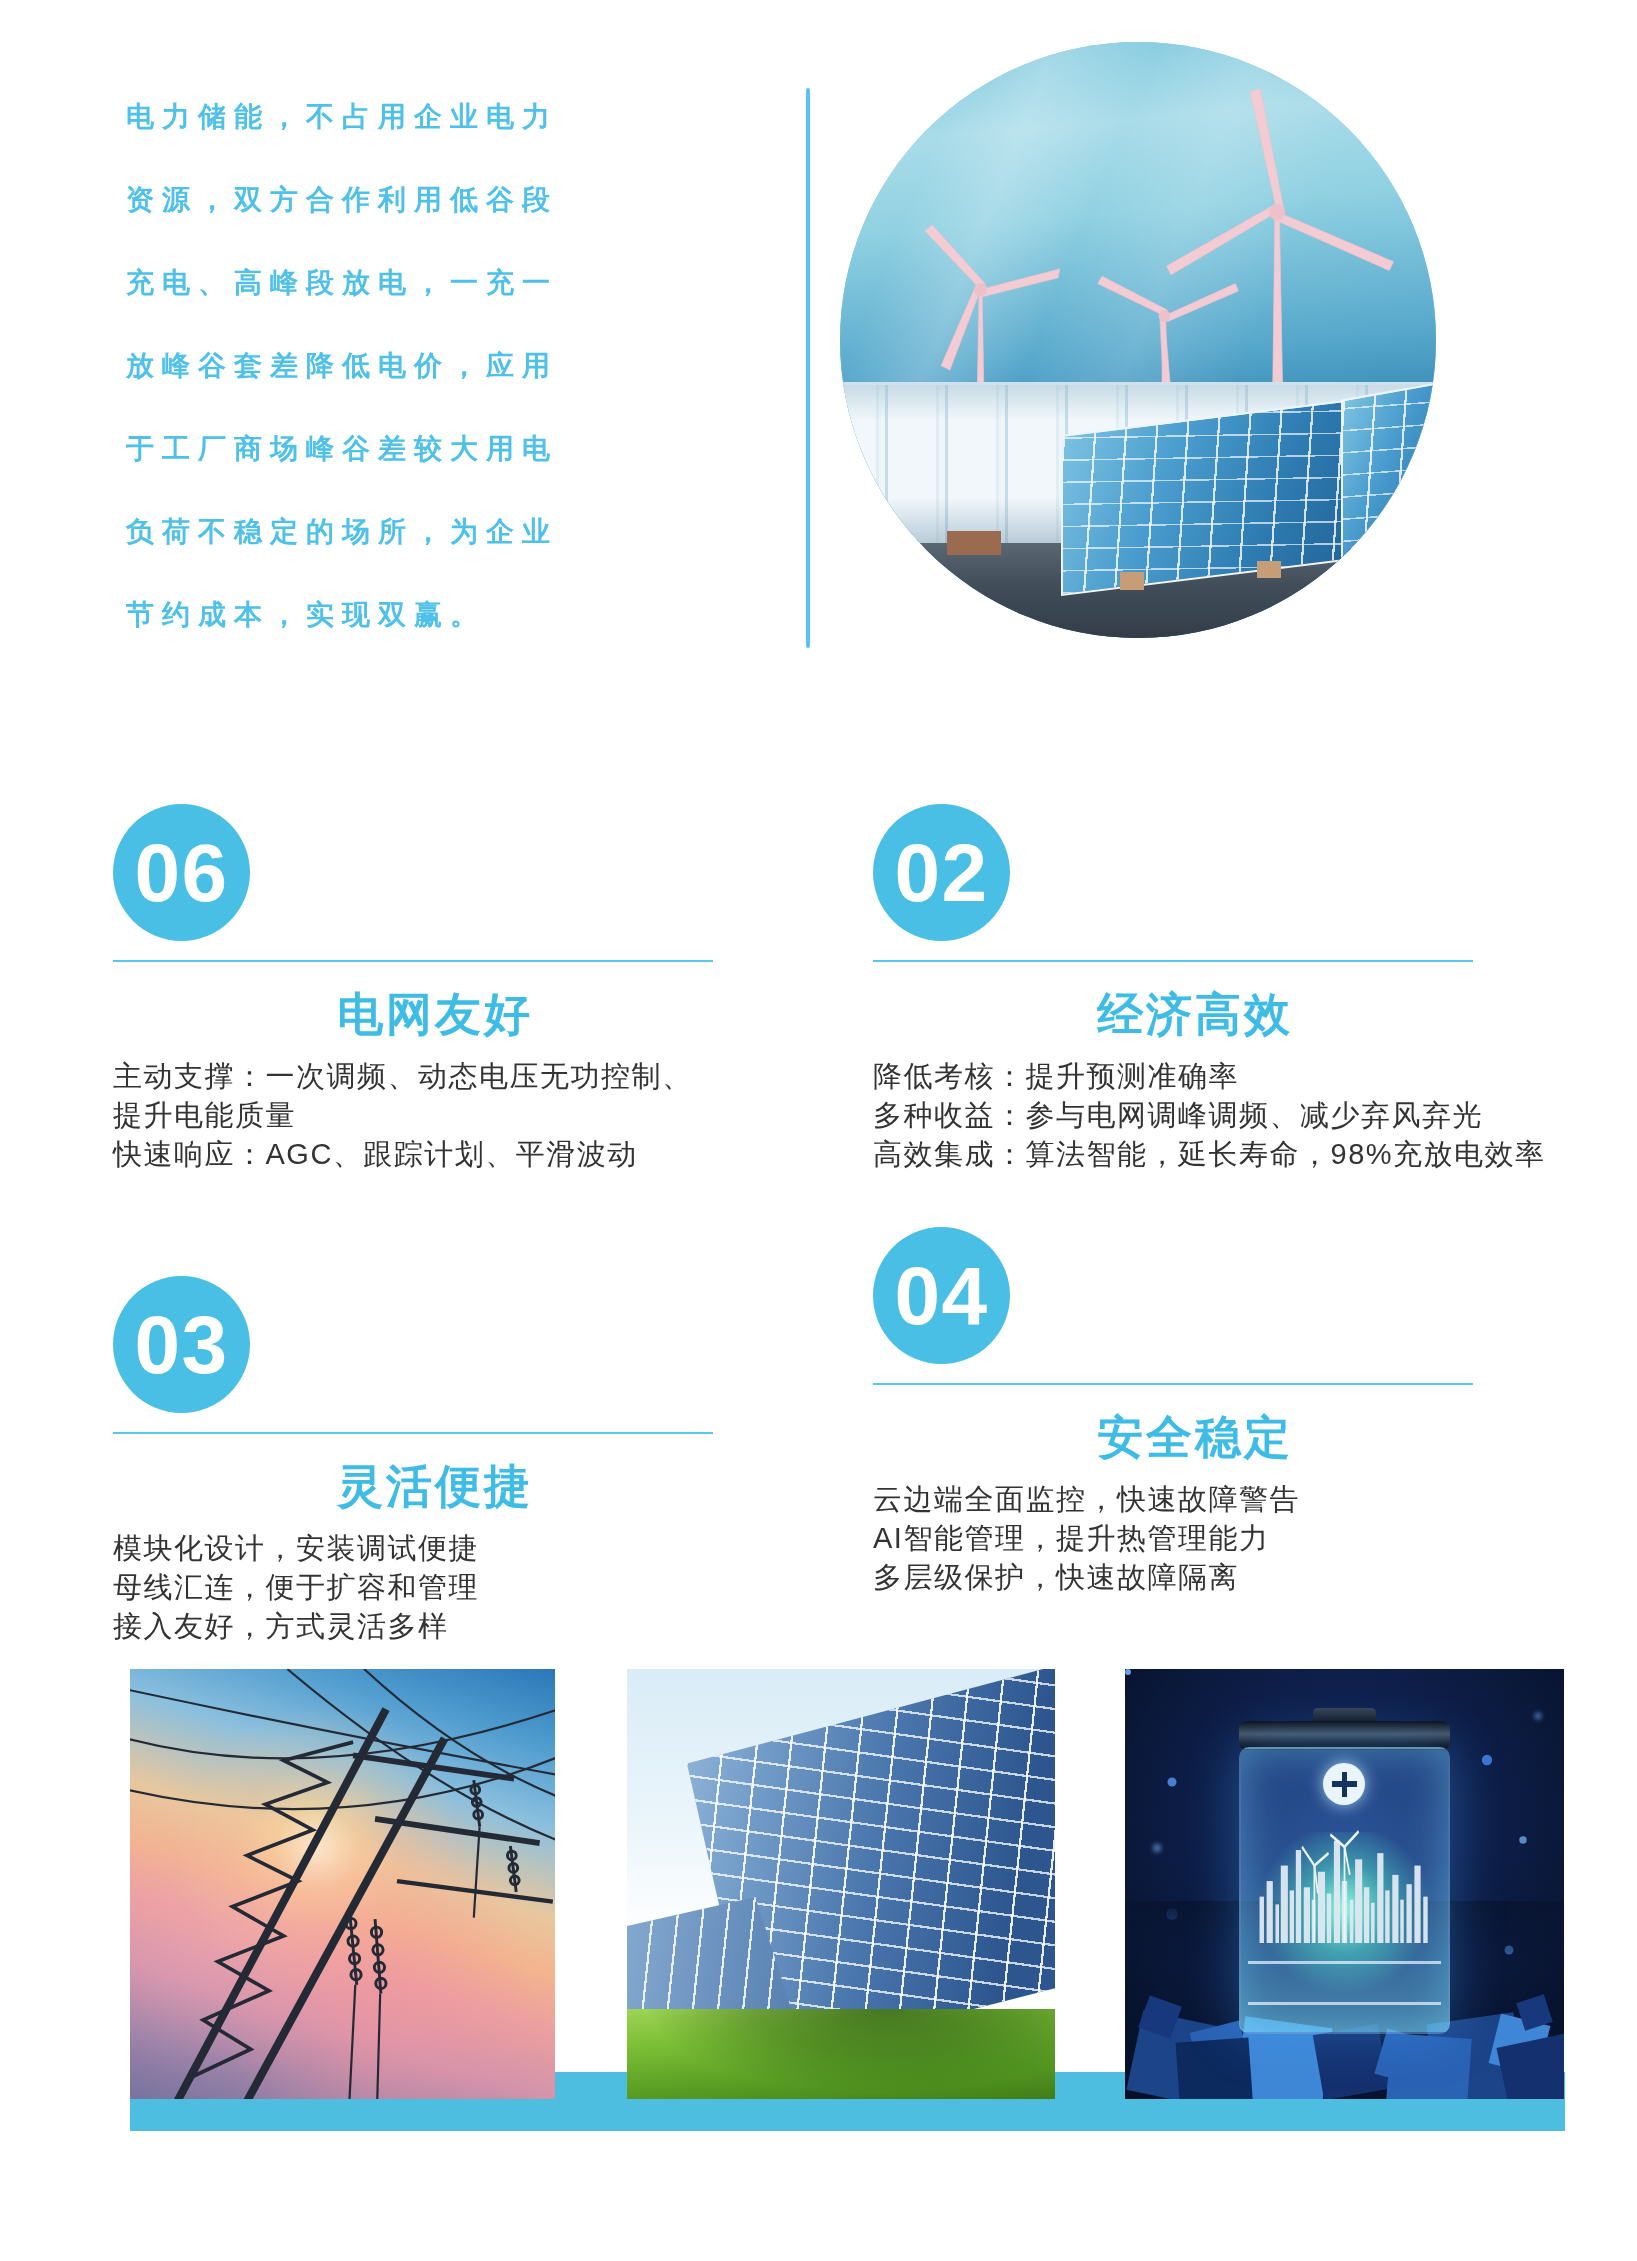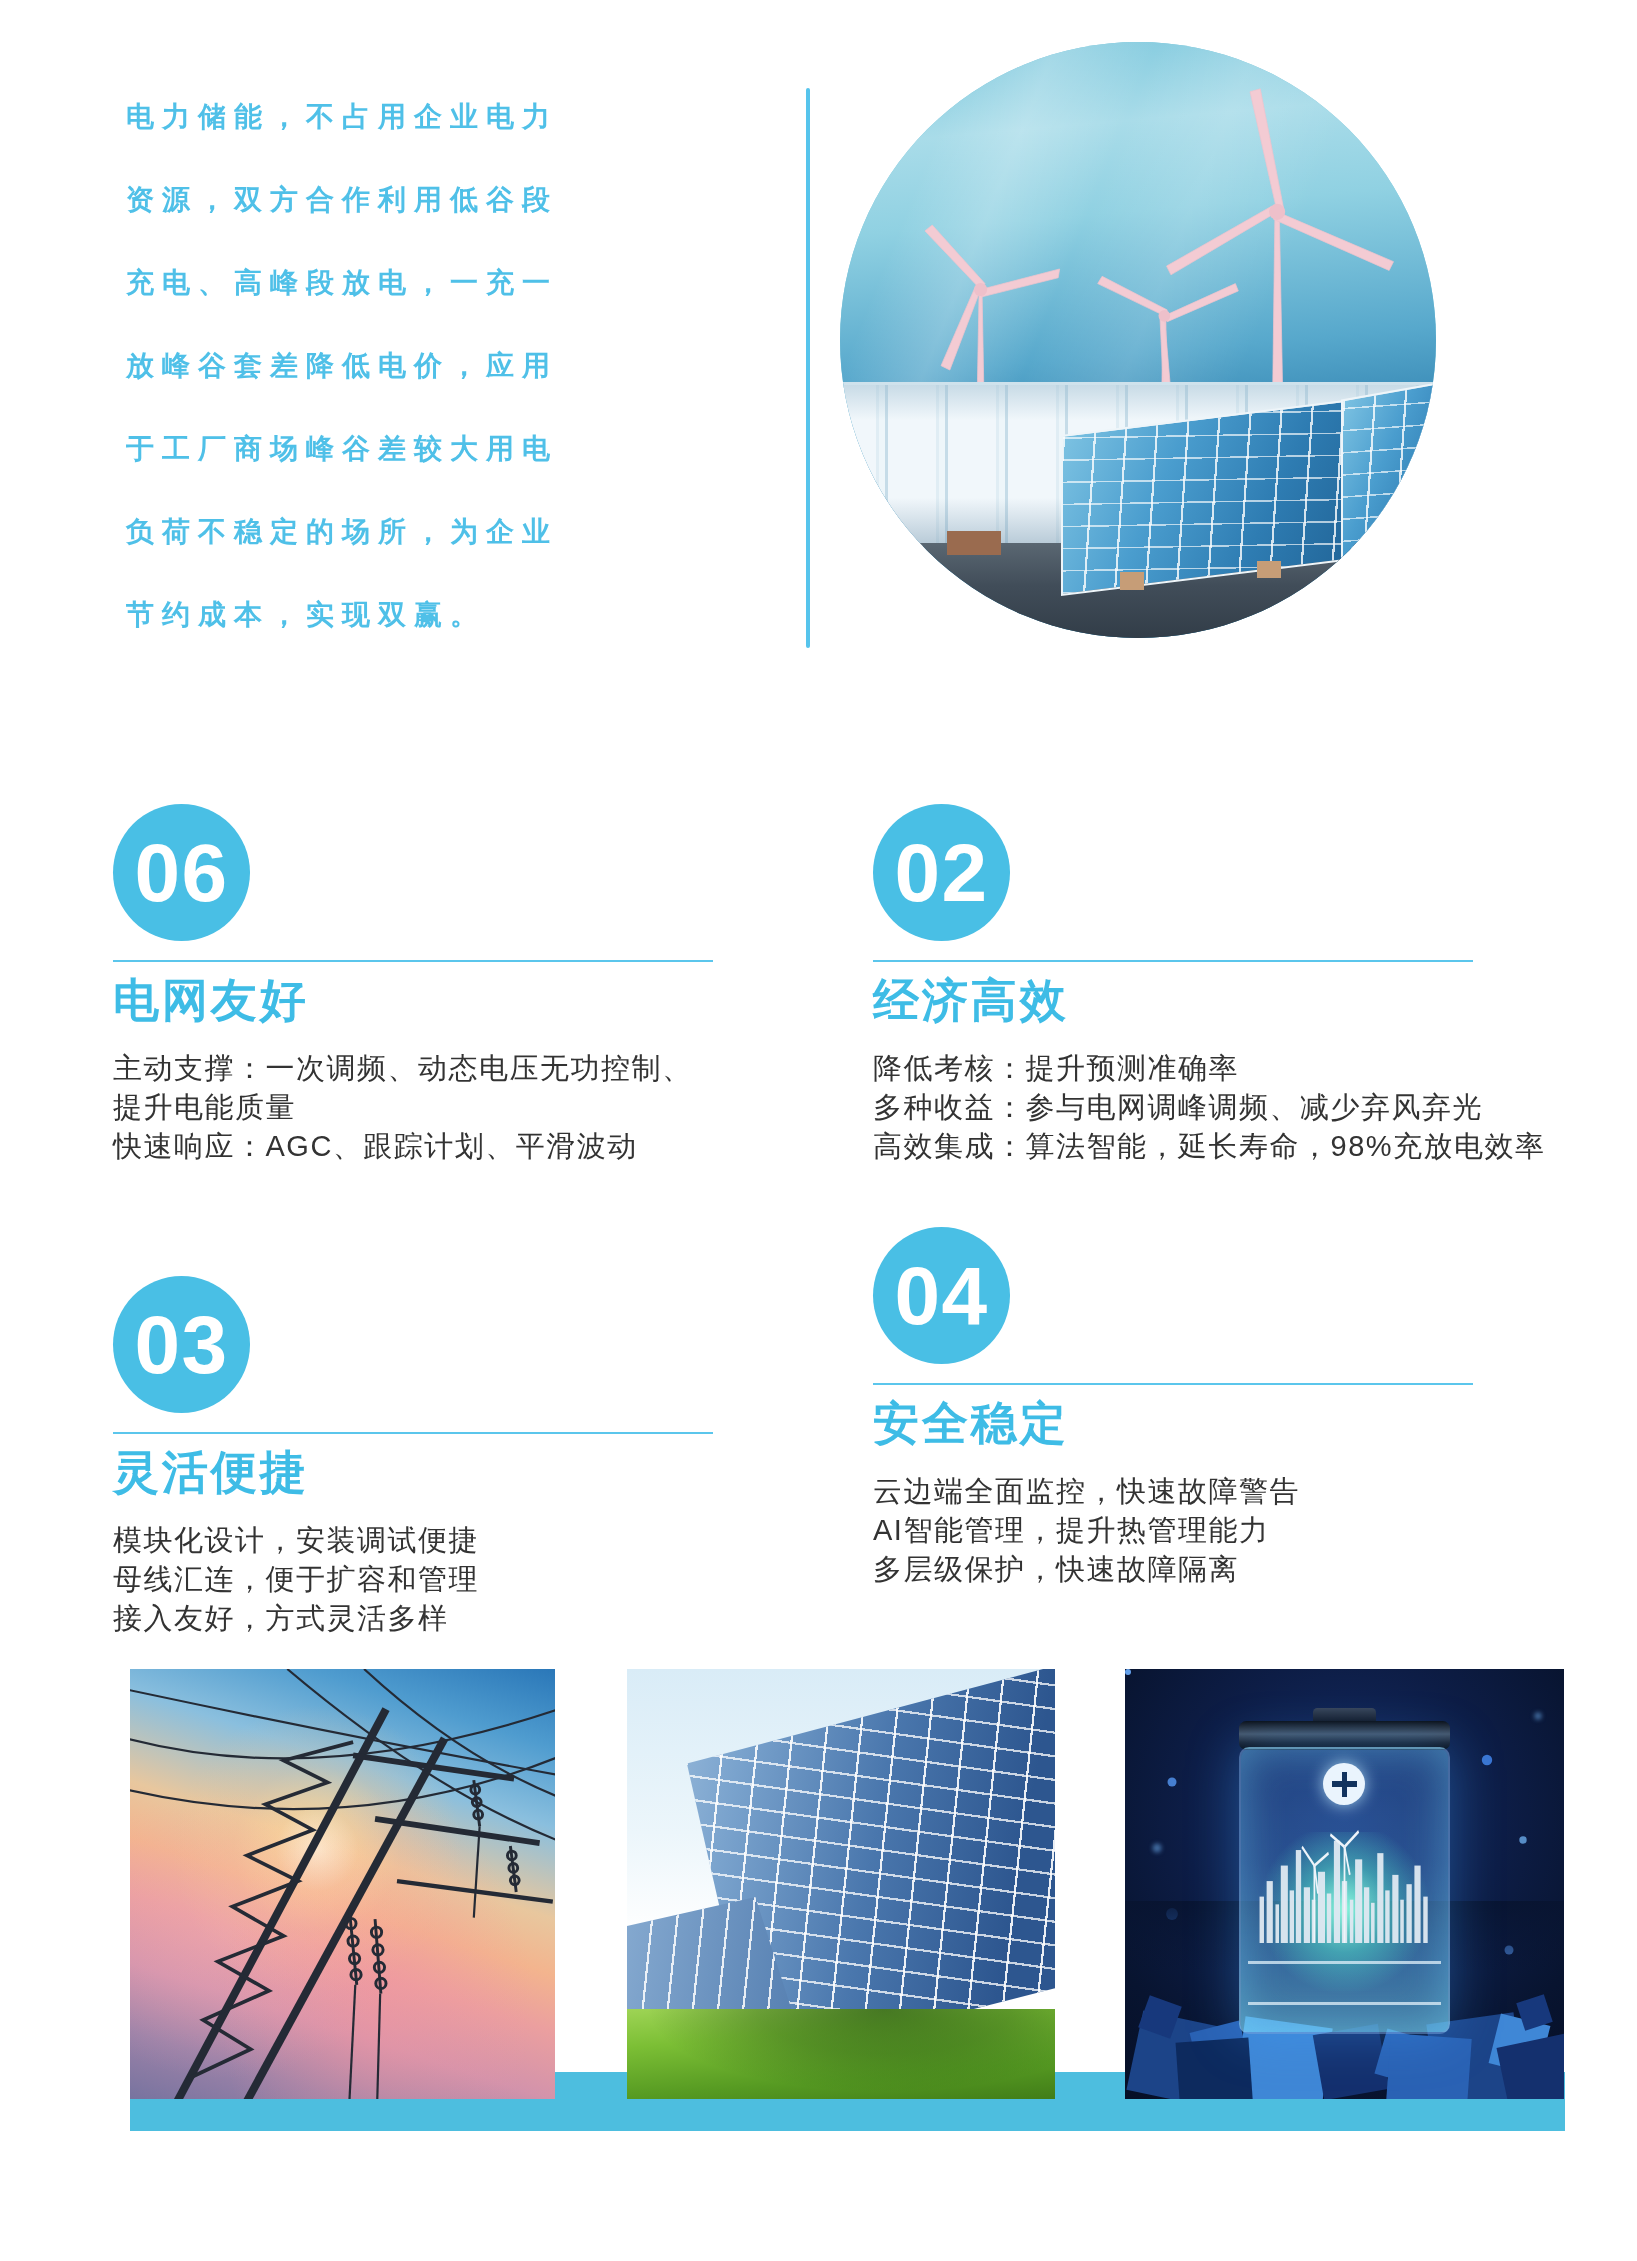--- a/index.html
+++ b/index.html
@@ -55,24 +55,24 @@
   .feature{position:absolute;width:644px;}
   .f1{left:113px;top:804px;} .f2{left:873px;top:804px;}
   .f3{left:113px;top:1276px;} .f4{left:873px;top:1227px;}
   .badge{
     width:137px;height:137px;border-radius:50%;background:#49BFE5;
     display:flex;align-items:center;justify-content:center;
     color:#ffffff;font-size:82px;font-weight:bold;letter-spacing:1.5px;
   }
   .rule{margin-top:19px;width:600px;height:2.2px;background:#5BC6EC;}
   .feature h2{
-    margin:13px 0 0 0;color:#3EBCE6;font-size:46px;font-weight:bold;
-    letter-spacing:2.9px;line-height:51px;
-  }
-  .feature .body{margin-top:23px;}
+    margin:27px 0 0 0;color:#3EBCE6;font-size:46px;font-weight:bold;
+    letter-spacing:2.9px;line-height:51px;text-align:center;
+  }
+  .feature .body{margin-top:17px;}
   .feature .body p{
     margin:0;color:#333333;font-size:29px;line-height:39px;letter-spacing:1.5px;
     white-space:nowrap;
   }
 
   
   .bottom-bar{position:absolute;left:130px;top:2072px;width:1435px;height:59px;
     background:#4DBEDF;z-index:1;}
   .fig{position:absolute;top:1669px;height:430px;overflow:hidden;z-index:2;margin:0;padding:0;}
   .fig-tower{left:130px;width:425px;}

